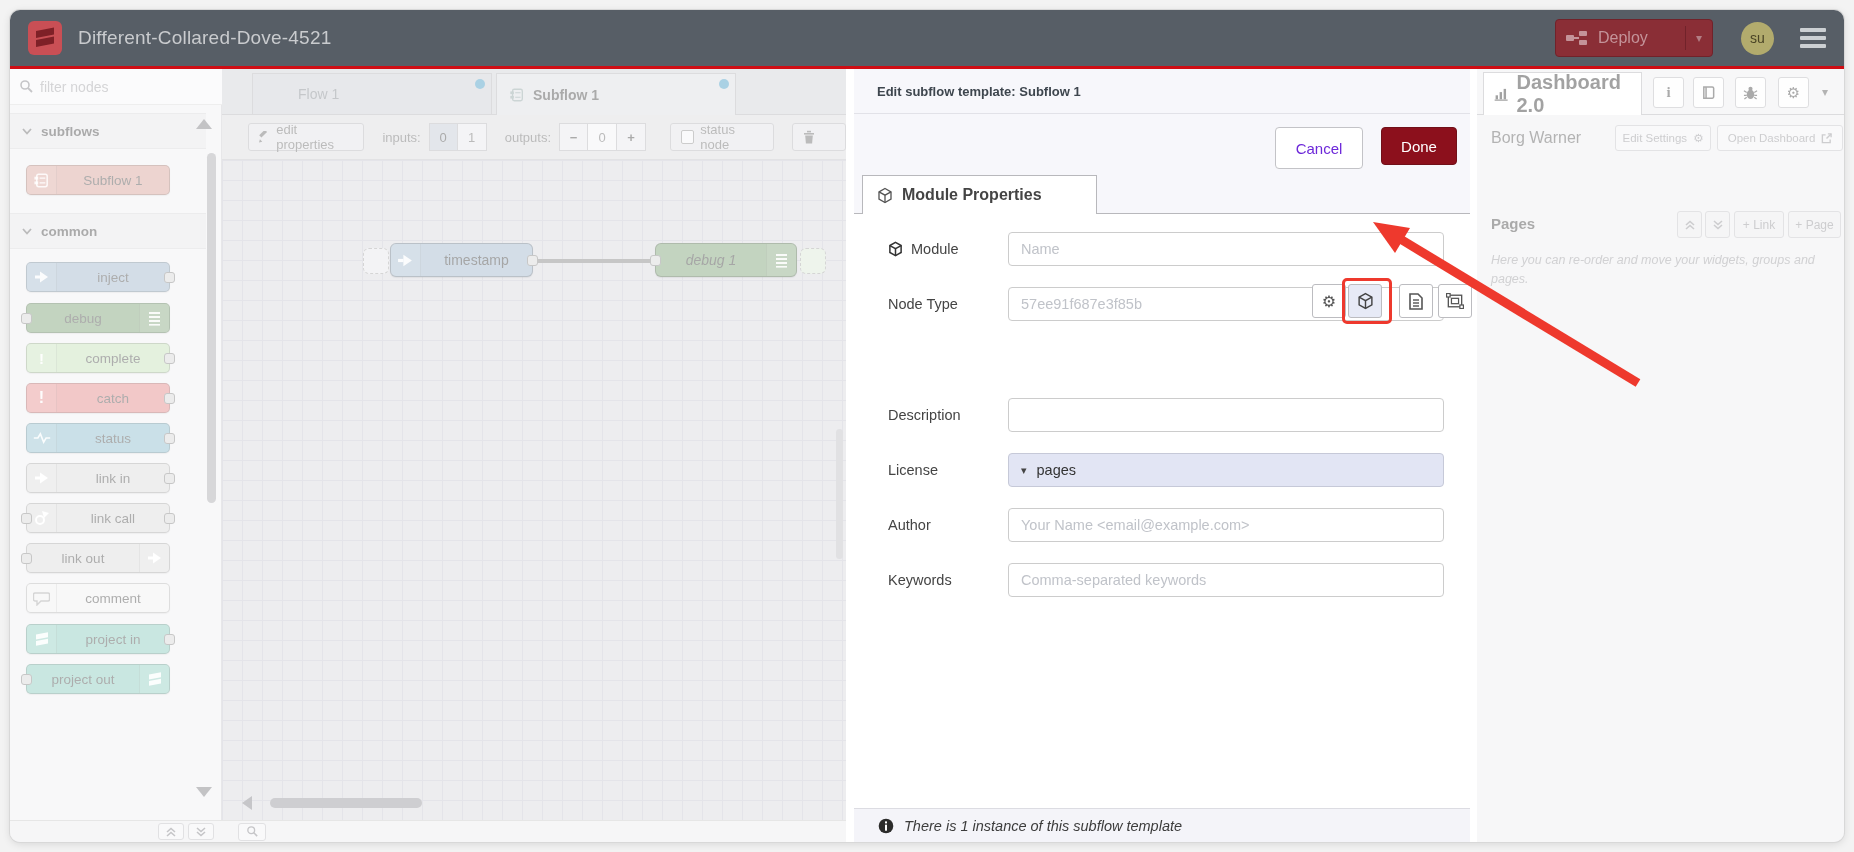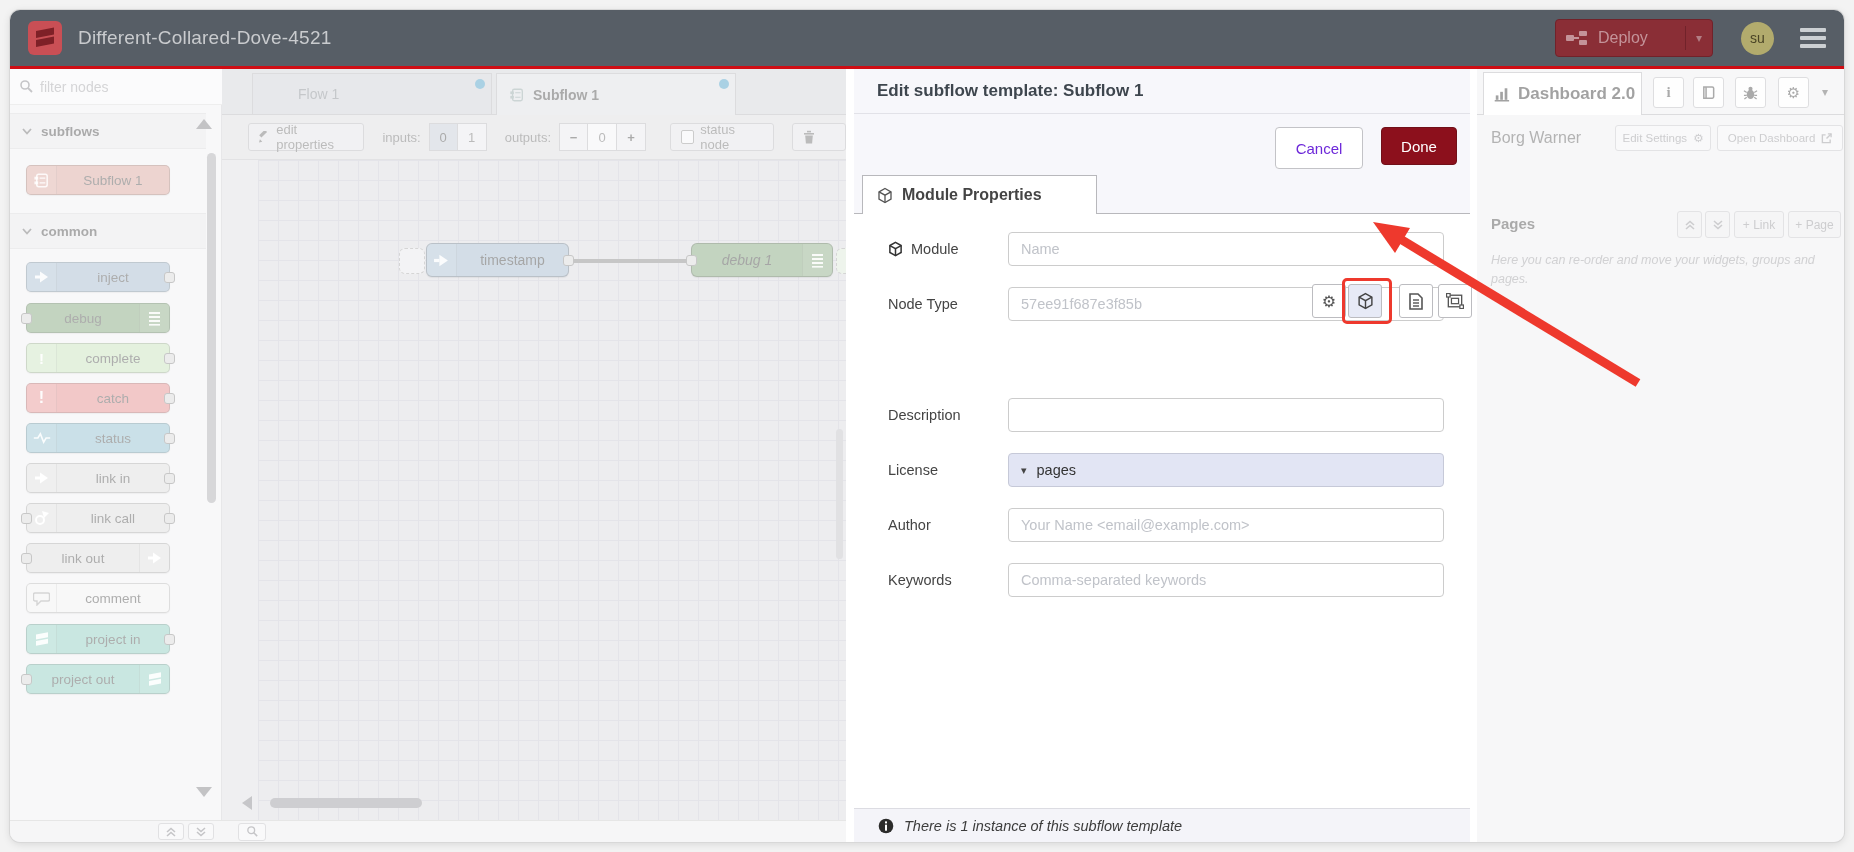--- a/index.html
+++ b/index.html
@@ -62,37 +62,37 @@
   .tb-btn { height:28px; border:1px solid #b9b9bd; background:#e3e3e6; border-radius:3px; display:flex; align-items:center;
     gap:6px; padding:0 10px; color:#777; }
   .tb-lbl { margin-left:10px; }
   .seg { display:flex; }
   .seg span { width:29px; height:28px; border:1px solid #b9b9bd; display:flex; align-items:center; justify-content:center; background:#e9e9ec; }
   .seg span + span { border-left:none; }
   .seg .sel { background:#c7cdd6; color:#555; }
   .chk { width:14px; height:14px; border:1px solid #999; border-radius:2px; background:#f4f4f6; }
   .cv-grid { position:absolute; left:212px; top:91px; width:624px; height:660px; background:#dadadf;
     background-image:linear-gradient(#c9c9d2 1px,transparent 1px),linear-gradient(90deg,#c9c9d2 1px,transparent 1px);
-    background-size:20px 20px;margin-left:36px; }
+    background-size:20px 20px; }
   .fnode { position:absolute; height:34px; border-radius:6px; border:1px solid rgba(0,0,0,.30);
     display:flex; align-items:stretch; font-size:14px; color:#4c4c4c; box-shadow:0 1px 1px rgba(0,0,0,.12); }
   .stub { position:absolute; width:26px; height:26px; border:1px dashed #aaa; border-radius:6px; background:rgba(255,255,255,.25); }
   .wire { position:absolute; height:4px; background:#8d8d8d; border-radius:2px; }
   .cv-hthumb { position:absolute; left:260px; top:729px; width:152px; height:10px; background:#9d9da2; border-radius:5px; }
   .cv-harrow { position:absolute; left:232px; top:727px; width:0; height:0; border-top:7px solid transparent; border-bottom:7px solid transparent; border-right:10px solid #8d8d92; }
   .cv-foot { position:absolute; left:212px; top:751px; width:624px; height:22px; background:#ececee; border-top:1px solid #ccc;
     display:flex; align-items:center; padding-left:16px; }
   .cv-vthumb { position:absolute; left:826px; top:360px; width:7px; height:130px; background:#c2c2c7; border-radius:4px; }
 
   
   .dialog { position:absolute; left:836px; top:0; width:631px; height:773px; background:#fff; z-index:40; }
   .dlg-inner { position:absolute; left:8px; top:0; width:616px; height:773px; }
   .dlg-head { position:absolute; left:0; top:0; width:616px; height:106px; background:#f7f7fb; }
   .dlg-title { position:absolute; left:23px; top:0; height:44px; display:flex; align-items:center;
-    font-size:17px; font-weight:bold; color:#3e464e; }
+    font-size:13px; font-weight:bold; color:#3e464e; }
   .dlg-title-rule { position:absolute; left:0; top:44px; width:616px; height:1px; background:#e2e2e8; }
   .btn { border-radius:4px; font-size:15px; display:flex; align-items:center; justify-content:center; }
   .btn-cancel { position:absolute; left:421px; top:58px; width:88px; height:42px; background:#fff; border:1px solid #c3c3c7; color:#6d28d9; }
   .btn-done { position:absolute; left:527px; top:58px; width:76px; height:38px; background:#8c101c; border:1px solid #711019; color:#fff; }
   .dlg-tabrow { position:absolute; left:0; top:106px; width:616px; height:39px; background:#f7f7fb; border-bottom:1px solid #b8b8bc; }
   .dlg-tab { position:absolute; left:8px; top:0; width:235px; height:39px; background:#fff; border:1px solid #b8b8bc; border-bottom:none;
     display:flex; align-items:center; gap:9px; padding-left:14px; font-size:16px; font-weight:bold; color:#444; z-index:2; }
   .ico-btn { position:absolute; top:109px; width:34px; height:34px; background:#fff; border:1px solid #bcbcc0; border-radius:3px;
     display:flex; align-items:center; justify-content:center; color:#555; font-size:16px; z-index:3; }
   .ico-btn.selected { background:#e7eaf6; }
@@ -106,21 +106,21 @@
   .fselect { position:absolute; left:154px; width:436px; height:34px; border:1px solid #c6c9d8; border-radius:4px; background:#e2e5f4;
     display:flex; align-items:center; gap:10px; padding:0 12px; font-size:14.5px; color:#333; }
   .fselect .caret { font-size:11px; color:#444; }
   .dlg-foot { position:absolute; left:0; top:739px; width:616px; height:34px; background:#f4f4f9; border-top:1px solid #dcdce2;
     display:flex; align-items:center; gap:10px; padding-left:24px; font-size:14.5px; font-style:italic; color:#3c3c3c; }
 
   
   .sidebar { position:absolute; left:1467px; top:0; width:367px; height:773px; background:#eeeef0; }
   .sb-tabstrip { position:absolute; left:0; top:0; width:367px; height:46px; background:#efeff1; border-bottom:1px solid #b9b9bd; }
   .sb-tab { position:absolute; left:6px; top:3px; width:159px; height:43px; background:#fff; border:1px solid #b9b9bd; border-bottom:none;
-    display:flex; align-items:center; gap:8px; padding-left:10px; font-size:17px; font-weight:bold; color:#444; }
+    display:flex; align-items:center; gap:8px; padding-left:10px; font-size:20px; font-weight:bold; color:#444; }
   .sb-ico { position:absolute; top:8px; width:31px; height:31px; border:1px solid #bcbcc0; background:#fdfdfd; border-radius:3px;
     display:flex; align-items:center; justify-content:center; color:#555; font-size:15px; }
   .sb-caret { position:absolute; top:16px; left:345px; color:#666; font-size:12px; }
   .sb-proj { position:absolute; left:0; top:46px; width:367px; height:45px; display:flex; align-items:center; padding-left:14px; }
   .sb-projname { font-size:16px; color:#666; }
   .sb-sm-btn { position:absolute; height:26px; border:1px solid #c6c6ca; background:#f2f2f4; border-radius:3px; color:#9a9a9e;
     font-size:11.5px; display:flex; align-items:center; justify-content:center; gap:6px; top:56px; }
   .sb-tabs2 { position:absolute; left:0; top:91px; width:367px; height:43px; border-bottom:1px solid #c0c0c4; }
   .sb2 { position:absolute; top:5px; height:38px; display:flex; align-items:center; justify-content:center; font-size:15px; }
   .sb2-active { background:#fafafa; border:1px solid #b9b9bd; border-bottom:1px solid #fafafa; top:4px; height:40px;

